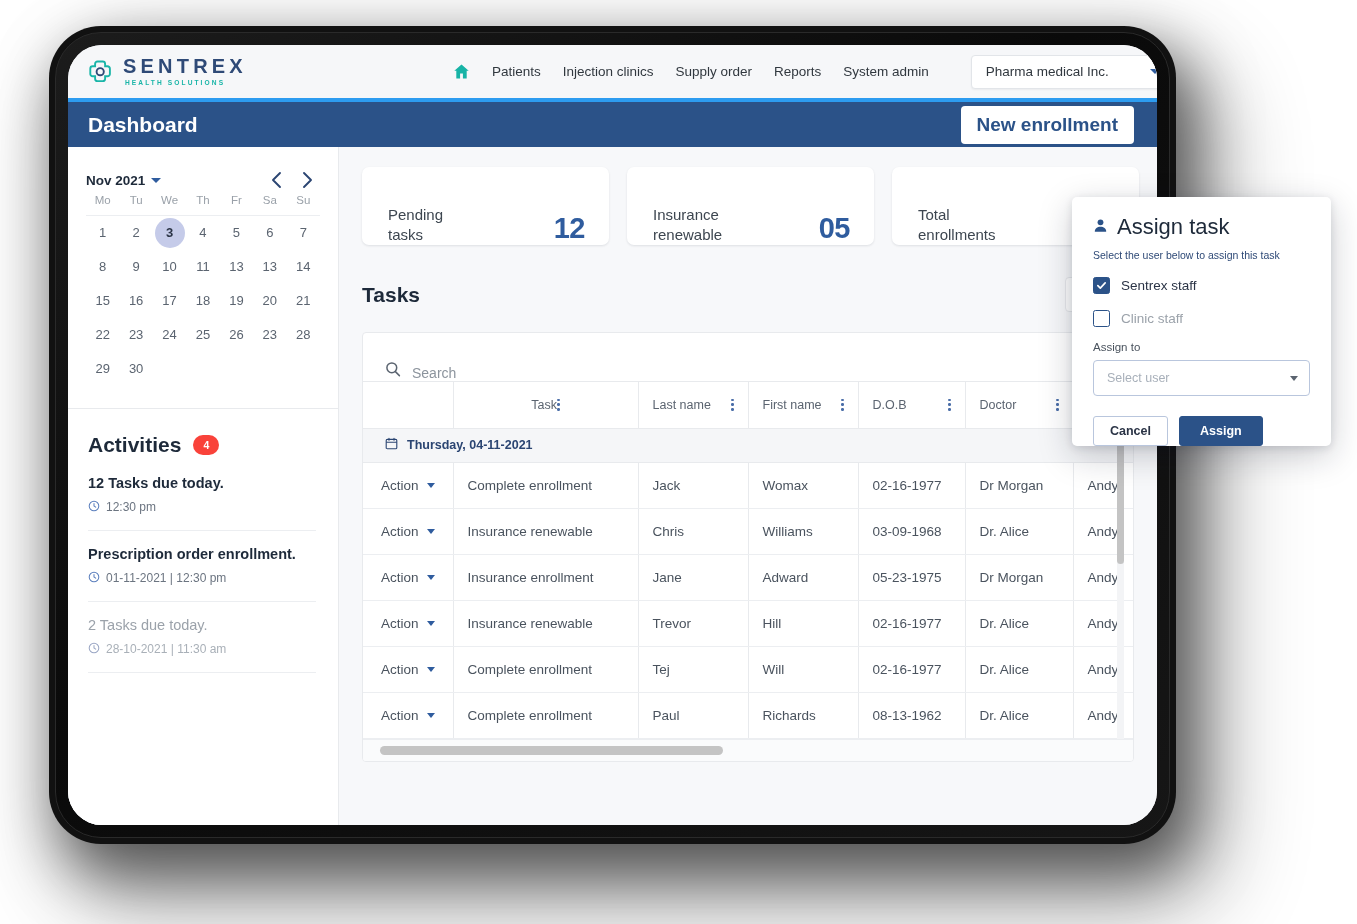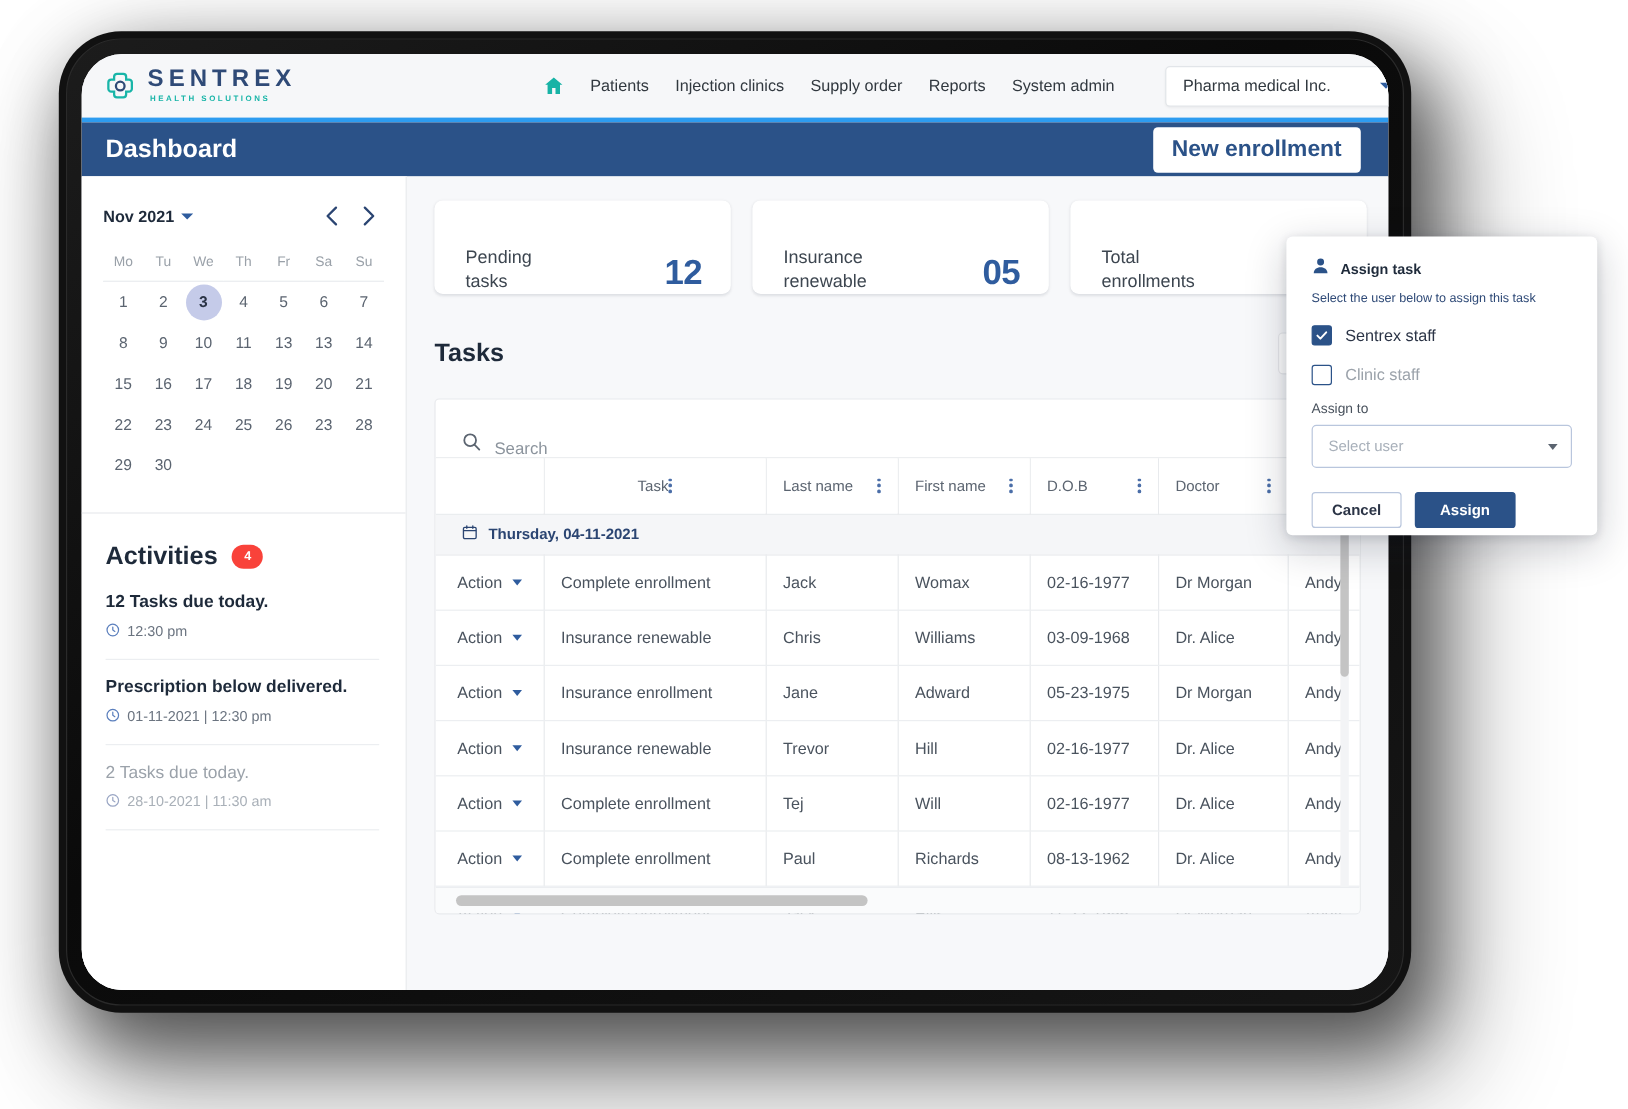--- a/index.html
+++ b/index.html
@@ -121,21 +121,21 @@
     background: #fff;
     border-right: 1px solid #e8eaed;
     flex-shrink: 0;
     position: relative;
   }
 
   
   #calendar { padding: 24px 18px 12px 18px; }
   #cal-head {
     display: flex; justify-content: space-between;
-    margin-bottom: 24px;
+    margin-bottom: 5px;
   }
   #cal-month-wrap { display: flex; align-items: center; gap: 6px; cursor: pointer; }
   #cal-month { font-size: 13.5px; font-weight: 700; color: #1e2a3a; }
   #cal-nav { display: flex; gap: 18px; margin-right: 6px; }
   .cal-arrow { cursor: pointer; display: flex; align-items: center; }
   #cal-grid { width: 100%; border-collapse: collapse; }
   #cal-grid th {
     font-size: 11.5px; font-weight: 400; color: #9aa1a9;
     padding: 0 0 9px 0; text-align: center;
   }
@@ -264,21 +264,21 @@
   #assign-modal {
     position: absolute;
     left: 1072px; top: 197px;
     width: 259px; height: 249px;
     background: #fff; border-radius: 5px;
     box-shadow: 0 10px 34px rgba(16,24,40,0.22), 0 2px 8px rgba(16,24,40,0.12);
     padding: 17px 21px 0 21px;
     z-index: 50;
   }
   #modal-head { display: flex; align-items: center; gap: 9px; }
-  #modal-title { font-size: 12px; font-weight: 700; color: #1e2a3a; }
+  #modal-title { font-size: 22px; font-weight: 400; color: #1e2a3a; }
   #modal-sub { font-size: 10.5px; color: #2f4a77; margin-top: 9px; }
   .cb-row { display: flex; align-items: center; gap: 11px; margin-top: 16px; cursor: pointer; }
   .cb {
     width: 17px; height: 17px; border-radius: 2.5px;
     border: 1.6px solid #2b5288; background: #fff;
     display: flex; align-items: center; justify-content: center;
     flex-shrink: 0;
   }
   .cb.checked { background: #2b5288; }
   .cb-label { font-size: 13.5px; color: #2b3446; }
@@ -455,21 +455,21 @@
                 <div class="act-main">12 Tasks due today.</div>
                 <div class="act-meta">
                   <span><svg width="12" height="12" viewBox="0 0 14 14">
                       <circle cx="7" cy="7" r="5.6" fill="none" stroke="#5b7fbd" stroke-width="1.2"></circle>
                       <path d="M7 4.1V7l2 1.4" fill="none" stroke="#5b7fbd" stroke-width="1.2" stroke-linecap="round"></path>
                     </svg></span>
                   <span>12:30 pm</span>
                 </div>
               </div>
               <div class="act-item">
-                <div class="act-main">Prescription below delivered.</div>
+                <div class="act-main">Prescription order enrollment.</div>
                 <div class="act-meta">
                   <span><svg width="12" height="12" viewBox="0 0 14 14">
                       <circle cx="7" cy="7" r="5.6" fill="none" stroke="#5b7fbd" stroke-width="1.2"></circle>
                       <path d="M7 4.1V7l2 1.4" fill="none" stroke="#5b7fbd" stroke-width="1.2" stroke-linecap="round"></path>
                     </svg></span>
                   <span>01-11-2021  |  12:30 pm</span>
                 </div>
               </div>
               <div class="act-item">
                 <div class="act-main muted">2 Tasks due today.</div>

